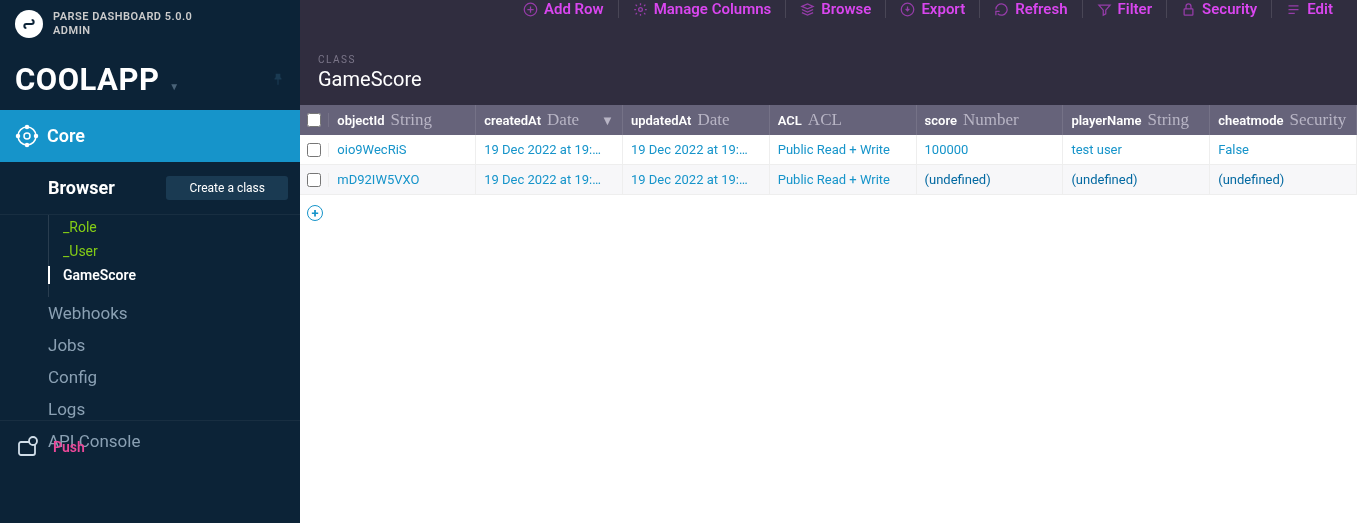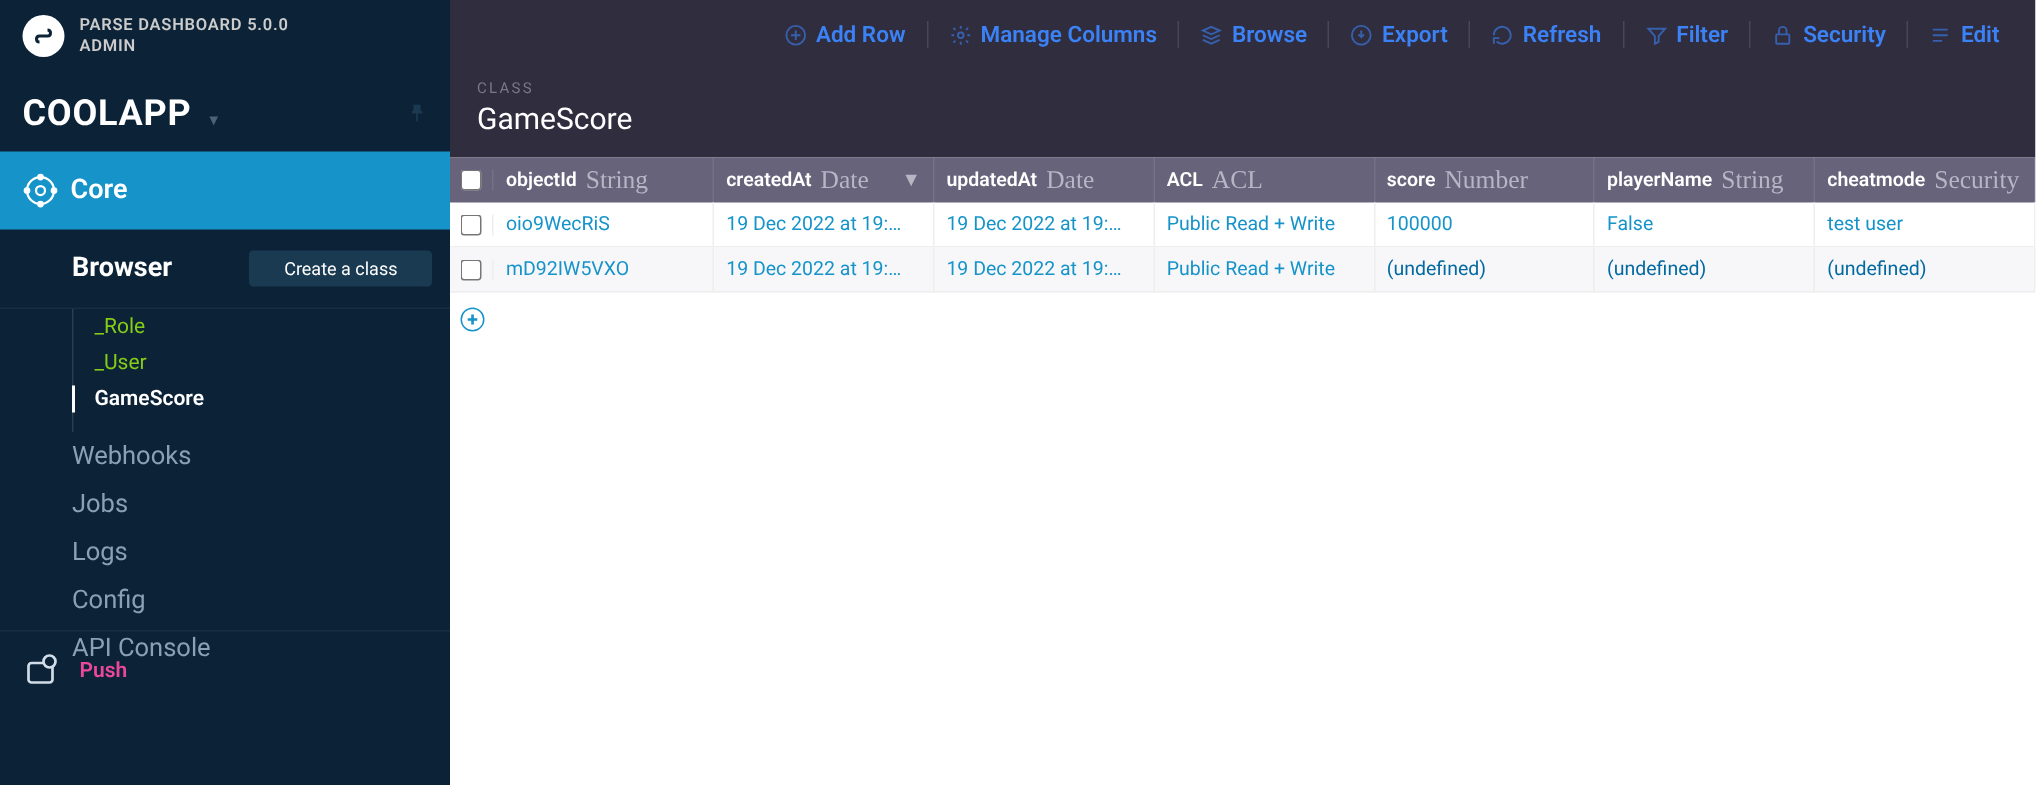--- a/index.html
+++ b/index.html
@@ -2,39 +2,39 @@
 <html><head>
 <meta charset="utf-8">
 <style>
 *{margin:0;padding:0;box-sizing:border-box;font-family:-apple-system,BlinkMacSystemFont,"Segoe UI",Roboto,sans-serif}
 body{background:#fff;overflow:hidden;width:1357px;height:523px}
 .sidebar{position:fixed;left:0;top:0;width:300px;height:100%;background:#0c2337;color:#fff}
 .header{display:flex;align-items:center;padding:10px 15px;gap:10px}
 .logo-circle{width:28px;height:28px;border-radius:50%;background:#fff;display:flex;align-items:center;justify-content:center;color:#0c2337;font-weight:bold;font-size:16px}
 .header-text{font-size:11px;letter-spacing:0.5px;font-weight:600;line-height:1.3;color:#ccc}
 .app-row{display:flex;align-items:center;justify-content:space-between;padding:12px 15px}
-.app-name{font-size:24px;font-weight:700;letter-spacing:0.5px}
+.app-name{font-size:31px;font-weight:700;letter-spacing:0.5px}
 .app-dd{color:#4a6378;font-size:10px;margin-left:6px}
 .pin{color:#1a3a52;font-size:18px}
 .core-row{background:#1694ca;display:flex;align-items:center;gap:8px;padding:14px 15px}
 .core-icon{width:24px;height:24px}
 .core-label{font-size:18px;font-weight:600}
 .section{padding:0 0 0 0}
 .browser-row{display:flex;align-items:center;justify-content:space-between;padding:14px 0 14px 48px;border-bottom:1px solid rgba(255,255,255,0.05)}
 .browser-label{font-size:18px;font-weight:700}
 .create-btn{background:#1a3a52;color:#fff;font-size:12px;padding:5px 23px;border-radius:3px;margin-right:12px;cursor:pointer}
 .class-wrap{margin-left:48px;padding-left:14px;border-left:1px solid rgba(255,255,255,0.12);padding-bottom:10px}
 .class-item{color:#84cc16;font-size:14px;padding:4px 0;cursor:pointer}
 .class-item.active{color:#fff;font-weight:600;position:relative}
 .class-item.active::before{content:"";position:absolute;left:-15px;top:3px;bottom:3px;width:2px;background:#fff}
 .nav-item{color:#8aa0b3;font-size:17px;padding:6px 0 6px 48px;cursor:pointer}
 .push-section{position:absolute;bottom:50px;left:0;right:0;display:flex;align-items:center;gap:14px;padding:14px 15px;border-top:1px solid rgba(255,255,255,0.05)}
 .push-label{font-size:14px;font-weight:600;color:#ec4899}
 .main{margin-left:300px;height:100%}
-.toolbar{background:#302d3f;height:46px;display:flex;align-items:center;justify-content:flex-end;padding:0 10px;color:#3b82f6}
+.toolbar{background:#302d3f;height:46px;display:flex;align-items:flex-start;justify-content:flex-end;padding:0 10px;color:#d946ef}
 .tool-item{display:flex;align-items:center;gap:6px;padding:0 14px;cursor:pointer;font-size:15px;font-weight:600;border-right:1px solid rgba(255,255,255,0.12)}
 .tool-item:last-child{border-right:0}
 .tool-icon{width:15px;height:15px;opacity:0.6}
 .title-area{background:#302d3f;padding:8px 18px 14px;color:#fff}
 .class-label{font-size:10px;letter-spacing:1.5px;color:#7b7689}
 .class-title{font-size:20px;font-weight:400;margin-top:2px}
 .grid-header{background:#66637a;display:flex;height:30px;align-items:center;color:#fff;font-size:13px}
 .gh-check{width:30px;display:flex;align-items:center;justify-content:center;border-right:1px solid rgba(255,255,255,0.1)}
 .gh-cell{padding:0 8px;border-right:1px solid rgba(255,255,255,0.1);display:flex;align-items:center;height:100%;gap:6px;overflow:hidden;white-space:nowrap}
 .gh-name{font-weight:600}
@@ -100,22 +100,22 @@
       <span class="browser-label">Browser</span>
       <span class="create-btn">Create a class</span>
     </div>
     <div class="class-wrap">
       <div class="class-item">_Role</div>
       <div class="class-item">_User</div>
       <div class="class-item active">GameScore</div>
     </div>
     <div class="nav-item">Webhooks</div>
     <div class="nav-item">Jobs</div>
+    <div class="nav-item">Config</div>
     <div class="nav-item">Logs</div>
-    <div class="nav-item">Config</div>
     <div class="nav-item">API Console</div>
   </div>
   <div class="push-section">
     <span>
       <svg width="24" height="24" viewBox="0 0 24 24" fill="none" stroke="#d0dde8" stroke-width="1.8">
           <rect x="4" y="7" width="16" height="13" rx="2"></rect>
           <circle cx="18" cy="6" r="4" fill="#0c2337" stroke="#d0dde8"></circle>
         </svg>
     </span>
     <span class="push-label">Push</span>
@@ -234,22 +234,22 @@
 
   <div class="grid-row">
     <div class="gr-check">
         <input type="checkbox" style="">
       </div>
     <div class="gr-cell col-objectId">oio9WecRiS</div>
     <div class="gr-cell col-createdAt">19 Dec 2022 at 19:…</div>
     <div class="gr-cell col-updatedAt">19 Dec 2022 at 19:…</div>
     <div class="gr-cell col-acl">Public Read + Write</div>
     <div class="gr-cell col-score">100000</div>
+    <div class="gr-cell col-playerName">test user</div>
     <div class="gr-cell col-cheatmode">False</div>
-    <div class="gr-cell col-playerName">test user</div>
   </div>
   <div class="grid-row">
     <div class="gr-check">
         <input type="checkbox" style="">
       </div>
     <div class="gr-cell col-objectId">mD92IW5VXO</div>
     <div class="gr-cell col-createdAt">19 Dec 2022 at 19:…</div>
     <div class="gr-cell col-updatedAt">19 Dec 2022 at 19:…</div>
     <div class="gr-cell col-acl">Public Read + Write</div>
     <div class="gr-cell gr-undef col-score">(undefined)</div>

